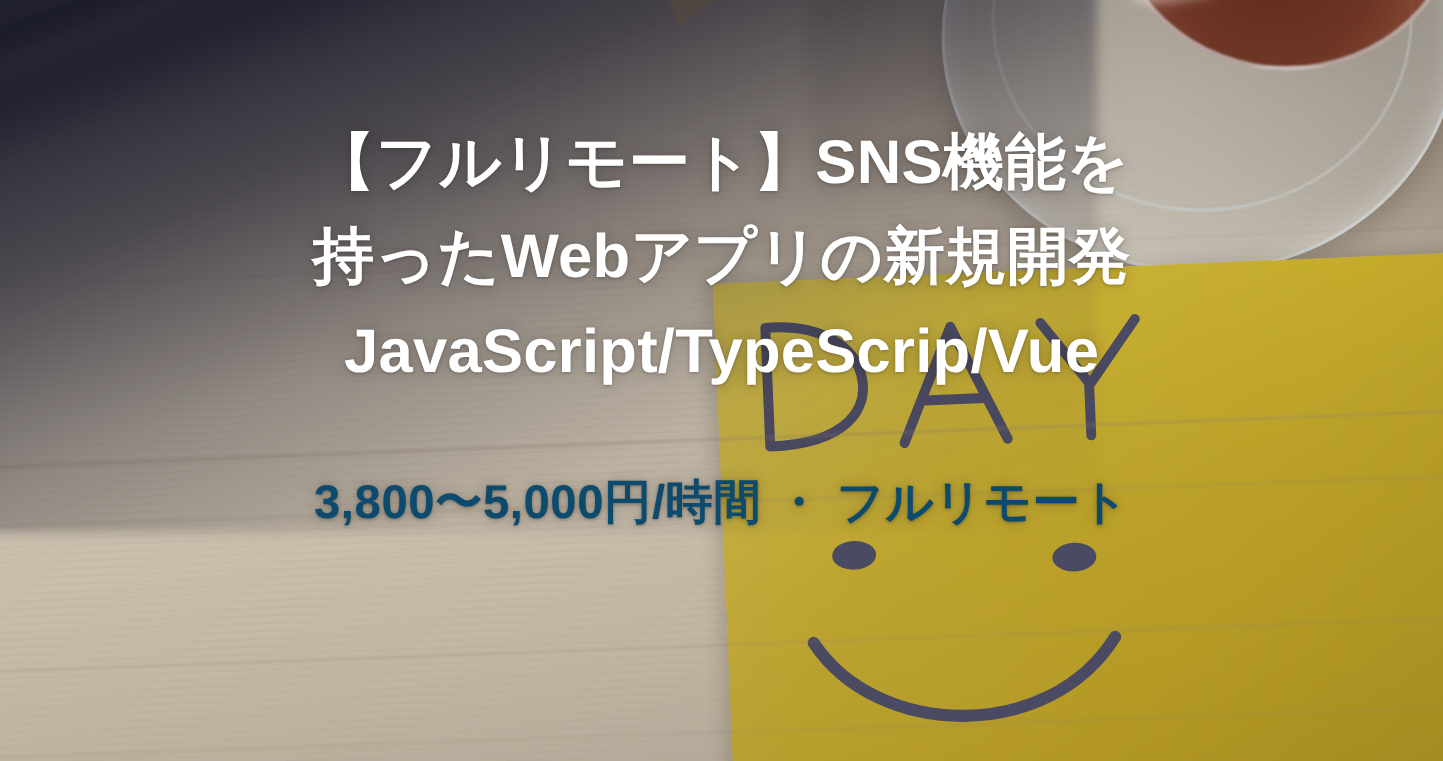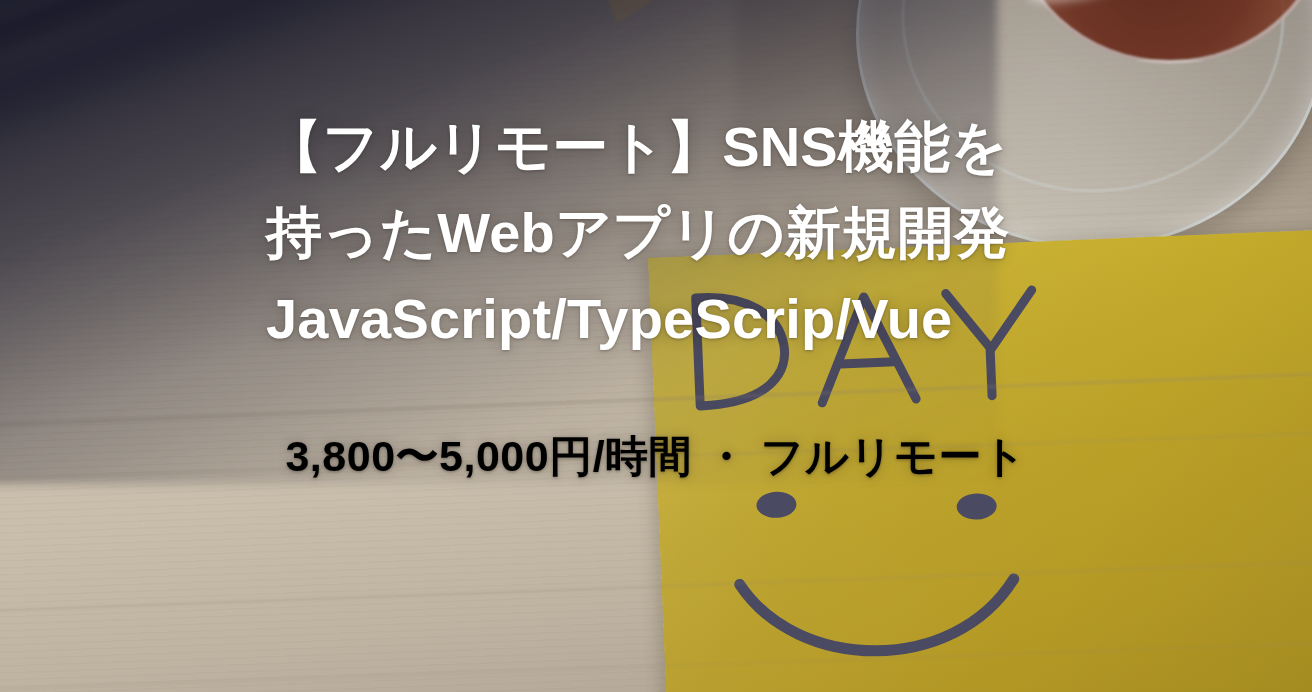--- a/index.html
+++ b/index.html
@@ -262,36 +262,36 @@
     inset: 0;
     display: flex;
     flex-direction: column;
     align-items: center;
     justify-content: flex-start;
     padding-top: 104px;
   }
   .headline {
     width: 780px;
     margin: 0;
-    text-align: left;
+    text-align: center;
     color: #ffffff;
     font-size: 56px;
     font-weight: 700;
     line-height: 86px;
     letter-spacing: 0.2px;
     text-shadow:
        0 1px 3px rgba(40,34,28,0.35),
        0 0 14px rgba(40,34,28,0.22);
     word-break: break-word;
   }
   .subline {
     margin: 0;
     padding-top: 66px;
     text-align: center;
-    color: #000000;
+    color: #0c4a6e;
     font-size: 43px;
     font-weight: 700;
     letter-spacing: 0.5px;
     text-shadow:
        0 1px 3px rgba(40,34,28,0.40),
        0 0 12px rgba(40,34,28,0.25);
   }
 </style>
 </head>
 <body>

